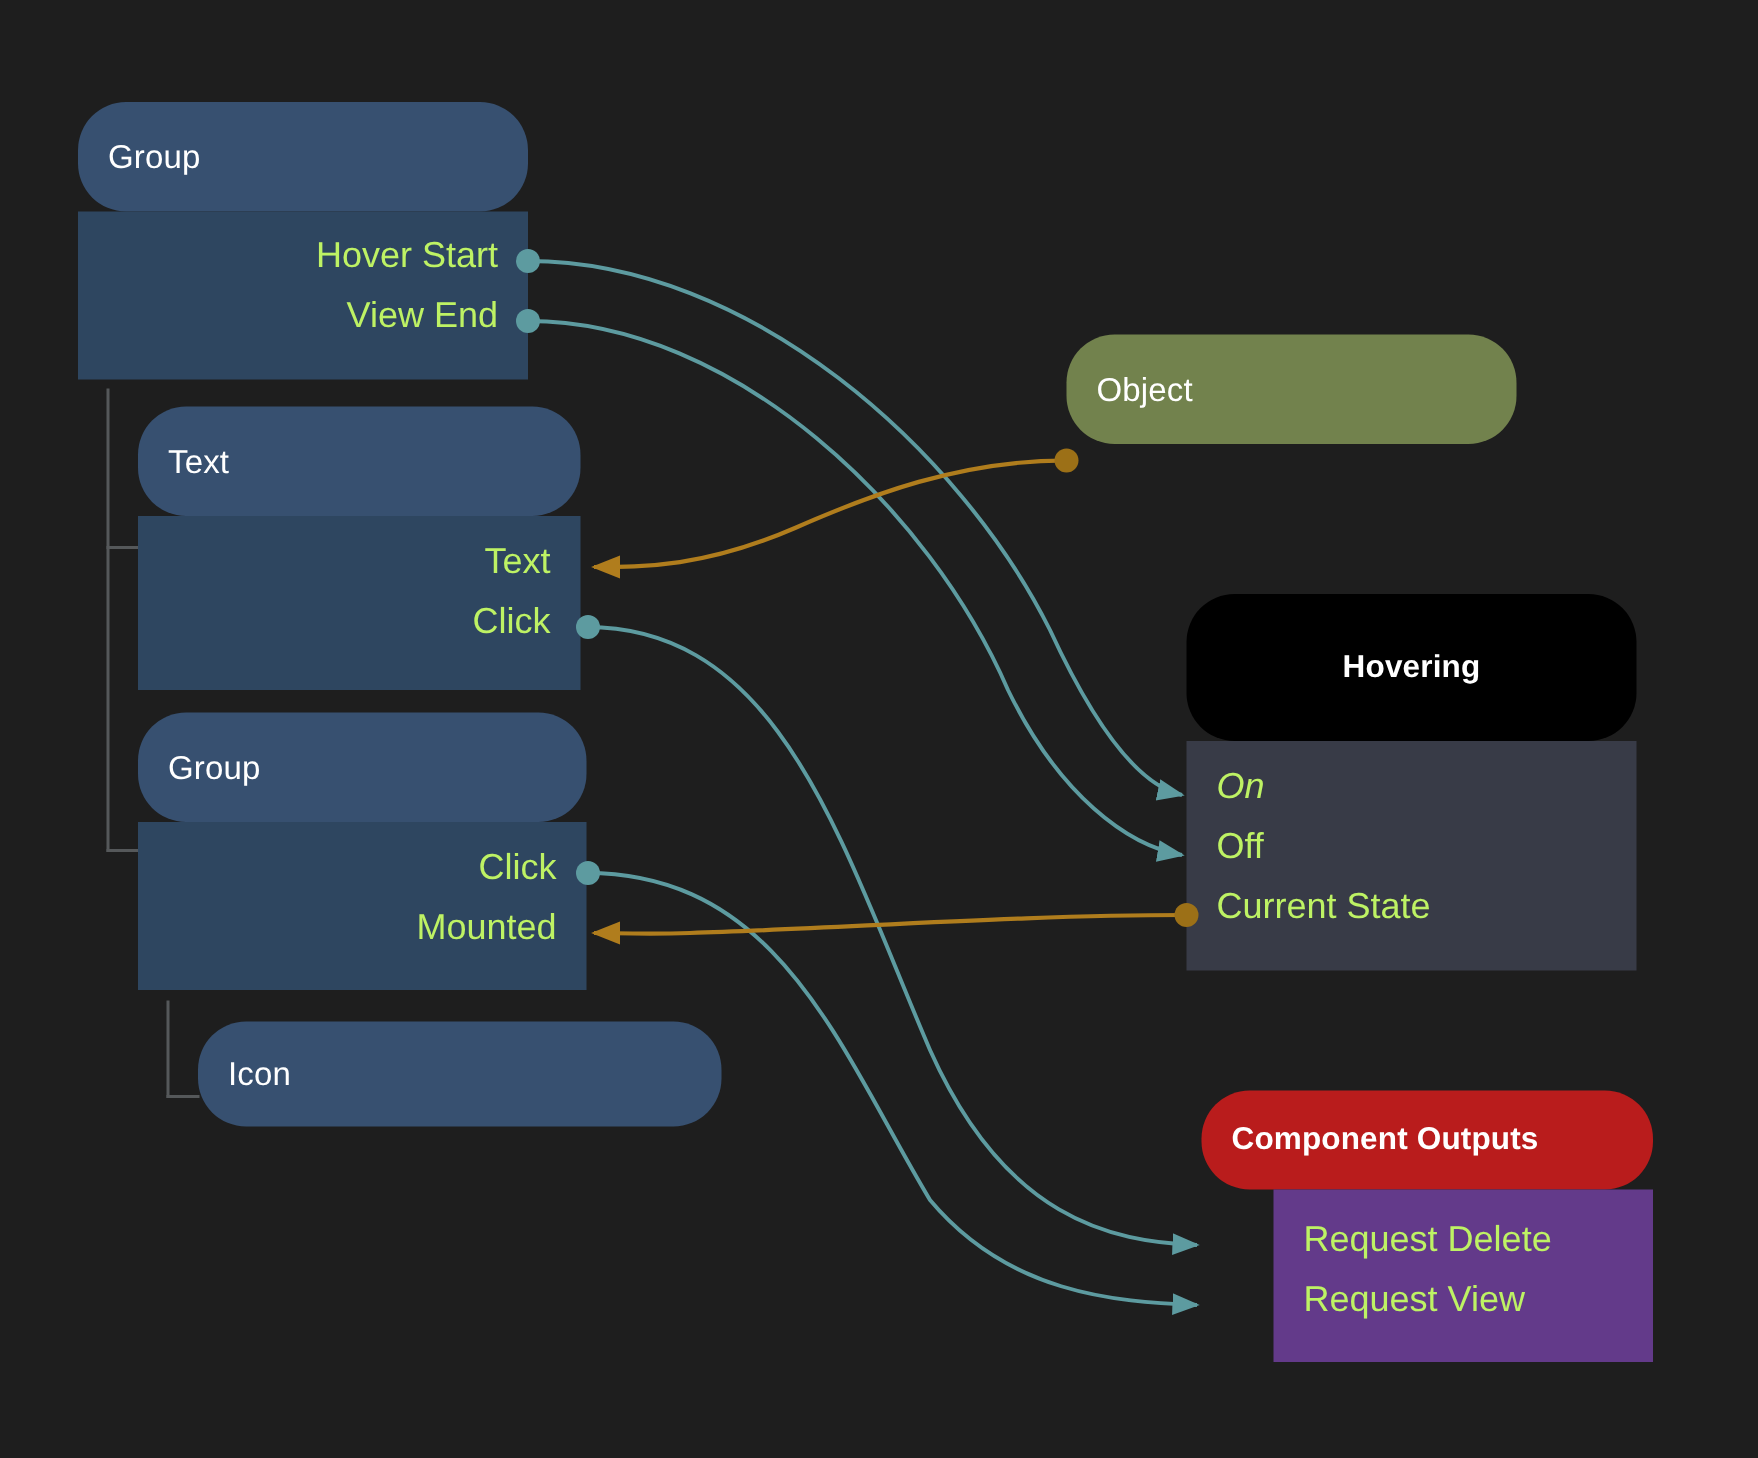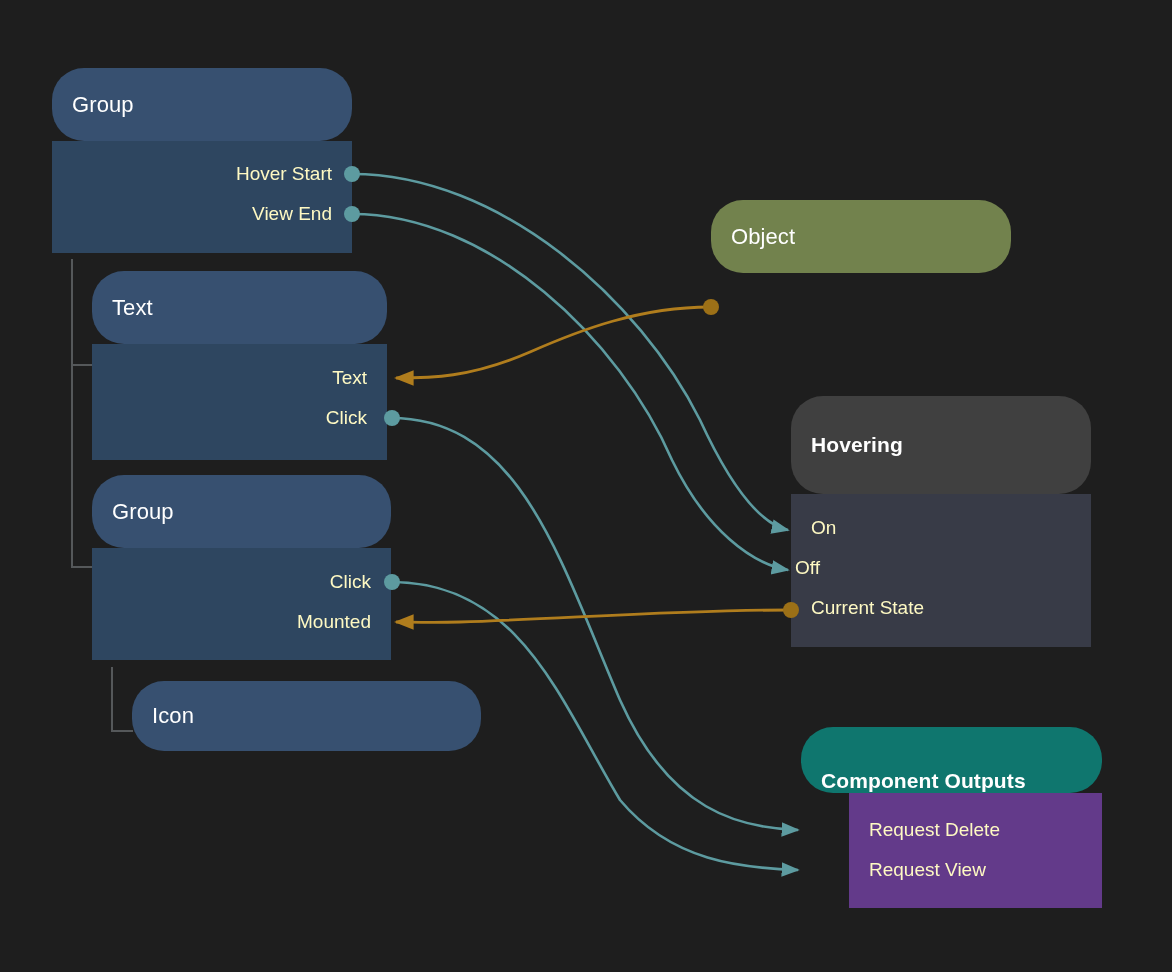--- a/index.html
+++ b/index.html
@@ -59,41 +59,41 @@
     white-space: nowrap;
   }
   .node-body {
     box-sizing: border-box;
     position: relative;
   }
   .port {
     position: absolute;
     height: 22px;
     display: flex;
-    align-items: center;
-    color: #fef9c3;
-    font-size: 19px;
+    align-items: flex-end;
+    color: #bef264;
+    font-size: 24px;
     white-space: nowrap;
   }
   .port.out {
     right: 20px;
     justify-content: flex-end;
   }
   .port.in {
     left: 20px;
     justify-content: flex-start;
   }
   
   .theme-blue .node-header { background: #375070; }
   .theme-blue .node-body   { background: #2e4660; }
   .theme-green .node-header { background: #72824d; }
   .theme-green .node-body   { background: #6a7a4b; }
-  .theme-gray .node-header { background: #404040; }
+  .theme-gray .node-header { background: #000000; text-align: center; }
   .theme-gray .node-body   { background: #383b47; }
-  .theme-purple .node-header { background: #0f766e; justify-content: flex-end; }
+  .theme-purple .node-header { background: #b91c1c; }
   .theme-purple .node-body   { background: #633a8a; }
 </style>
 </head>
 <body>
 
 <div id="canvas">
 
   <svg id="tree-layer" viewBox="0 0 1172 972" width="1172" height="972">
     <g stroke="#55585a" stroke-width="2" fill="none" stroke-linecap="square">
       <path d="M 72 260 L 72 567"></path>
@@ -179,37 +179,37 @@
     <circle cx="12" cy="14" r="8" fill="#5d9ba0"></circle>
   </svg>
 
   <div class="node theme-blue" style="left:132px; top:681px; width:349px; height:70px;">
     <div class="node-header" style="height:70px;">
       <div class="node-title">Icon</div>
     </div>
   </div>
 
   <div class="node theme-green" style="left:711px; top:200px; width:300px; height:144px;">
-    <div class="node-header" style="height:73px;">
+    <div class="node-header" style="height:73px;margin-top:23px;">
       <div class="node-title">Object</div>
     </div>
   </div>
   <svg class="node" style="left:700px; top:293px; width:26px; height:30px; z-index:4;" width="26" height="30">
     <circle cx="11" cy="14" r="8" fill="#9c7017"></circle>
   </svg>
 
   <div class="node theme-gray" style="left:791px; top:396px; width:300px; height:251px;">
     <div class="node-header" style="height:98px;">
       <div class="node-title bold">Hovering</div>
     </div>
     <div class="node-body" style="height:153px;">
-      <div class="port in" style="top:23px; left:20px;">
+      <div class="port in" style="top:23px; left:20px;font-style:italic;">
         <span>On</span>
       </div>
-      <div class="port in" style="top:63px; left:4px;">
+      <div class="port in" style="top:63px; left:20px;">
         <span>Off</span>
       </div>
       <div class="port in" style="top:103px; left:20px;">
         <span>Current State</span>
       </div>
     </div>
   </div>
   <svg class="node" style="left:780px; top:596px; width:26px; height:30px; z-index:4;" width="26" height="30">
     <circle cx="11" cy="14" r="8" fill="#9c7017"></circle>
   </svg>

